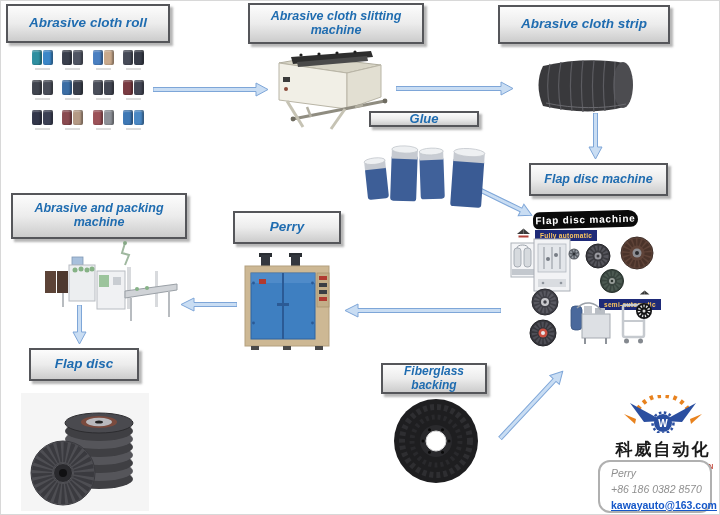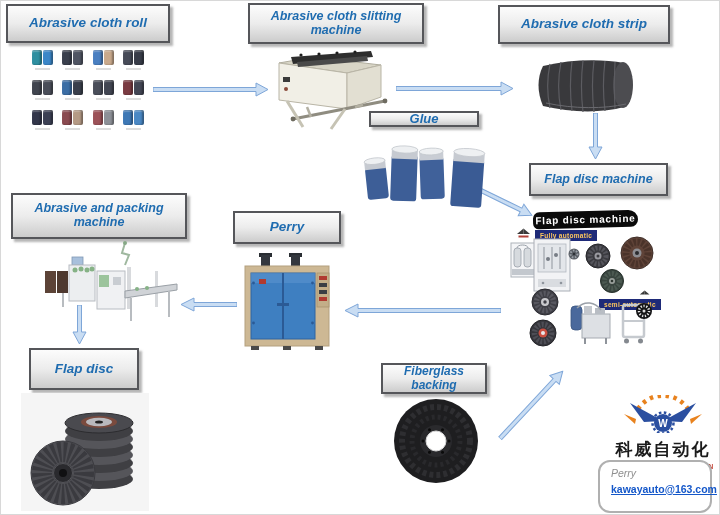--- a/index.html
+++ b/index.html
@@ -77,21 +77,21 @@
   </div>
   <div class="label-box" style="left:528px;top:162px;width:139px;height:33px;font-size:12.5px">
     <span>Flap disc machine</span>
   </div>
   <div class="label-box" style="left:10px;top:192px;width:176px;height:46px;font-size:12.5px">
     <span>Abrasive and packing machine</span>
   </div>
   <div class="label-box" style="left:232px;top:210px;width:108px;height:33px;font-size:13.5px">
     <span>Perry</span>
   </div>
-  <div class="label-box" style="left:28px;top:347px;width:110px;height:42px;font-size:13.5px">
+  <div class="label-box" style="left:28px;top:347px;width:110px;height:33px;font-size:13.5px">
     <span>Flap disc</span>
   </div>
   <div class="label-box" style="left:380px;top:362px;width:106px;height:31px;font-size:12px">
     <span>Fiberglass backing</span>
   </div>
 
   <svg class="arrow" style="left:152px;top:80px" width="116" height="17">
     <polygon points="0,6.5 103,6.5 103,2 115,8.5 103,15 103,10.5 0,10.5"></polygon>
   </svg>
   <svg class="arrow" style="left:395px;top:79px" width="118" height="17">
@@ -464,16 +464,17 @@
       <circle cx="43" cy="28" r="9" fill="#2b4fa0"></circle>
       <circle cx="43" cy="28" r="10.5" fill="none" stroke="#2b4fa0" stroke-width="2.5" stroke-dasharray="2.5 2.5"></circle>
       <text x="43" y="32" text-anchor="middle" font-size="10" font-weight="bold" fill="#ffffff" font-family="Liberation Sans, sans-serif">W</text>
     </svg>
     <div class="brand-cn">科威自动化</div>
     <div class="brand-en">KAWAY AUTOMATION</div>
   </div>
 
   <div class="contact-card">
     <div class="contact-line">Perry</div>
+    <div class="contact-line">+86 186 0382 8570</div>
     <div class="contact-email">kawayauto@163.com</div>
   </div>
 
 </div>
 
 </body></html>

